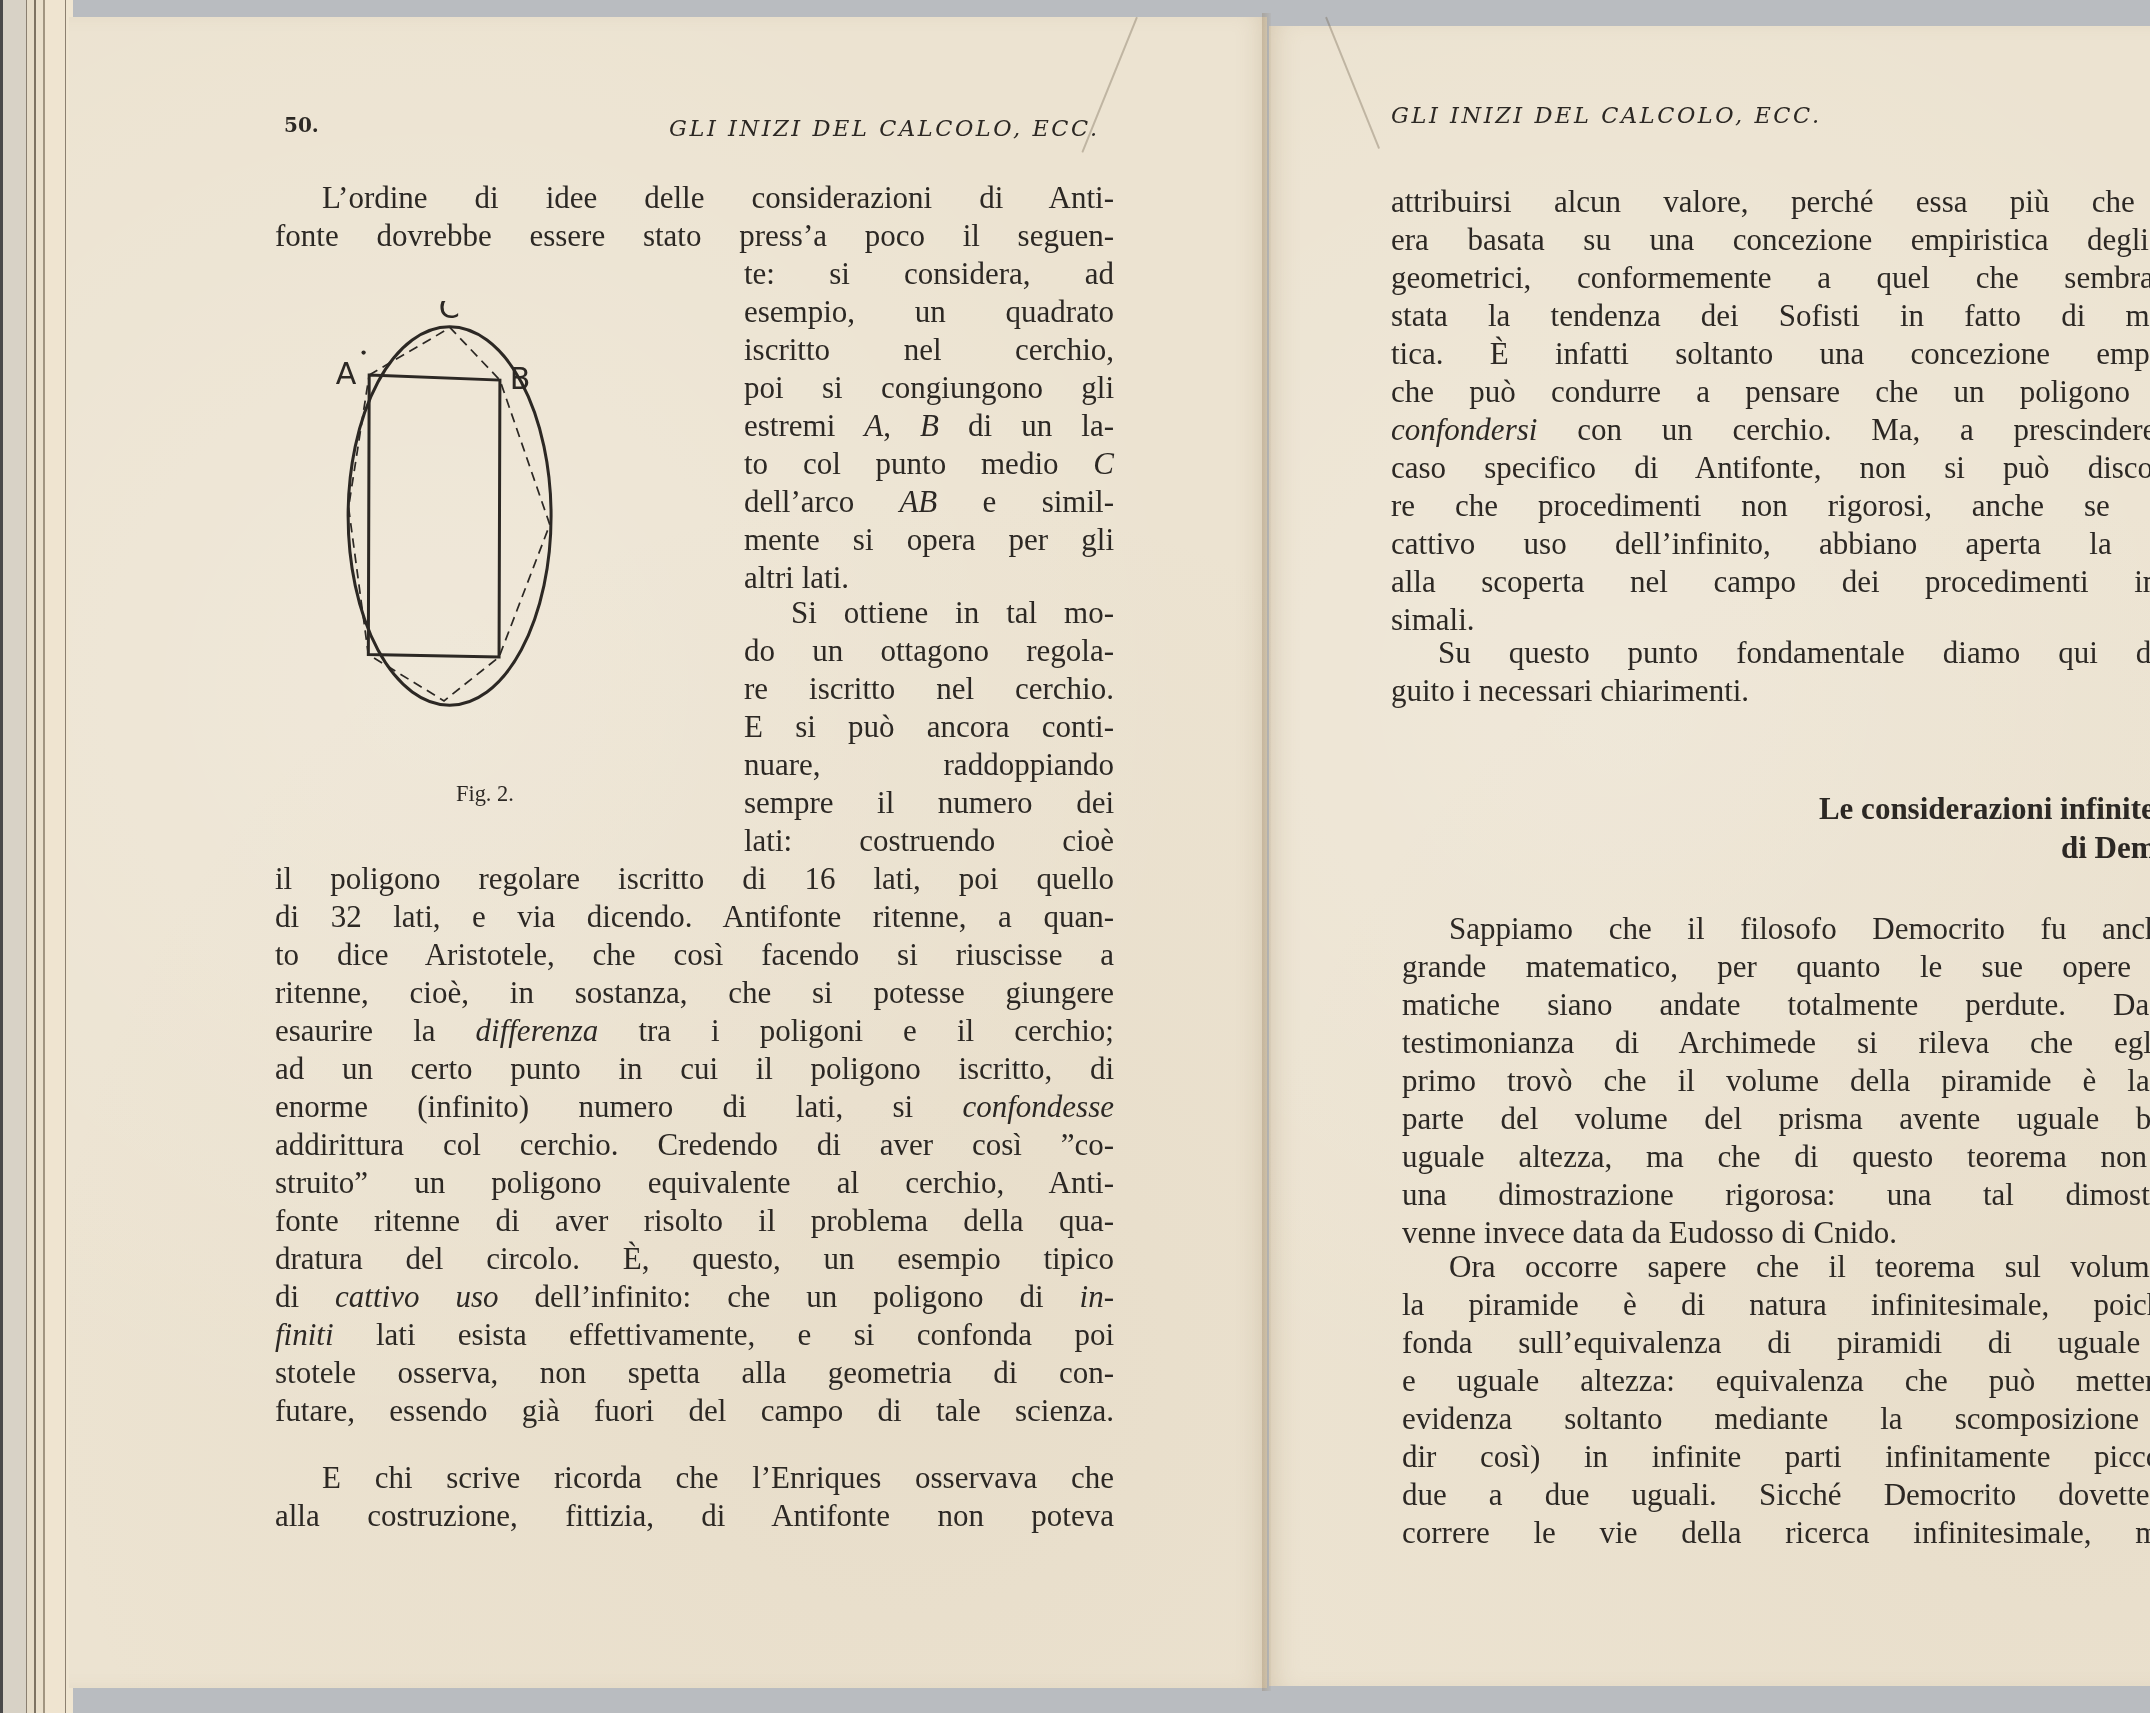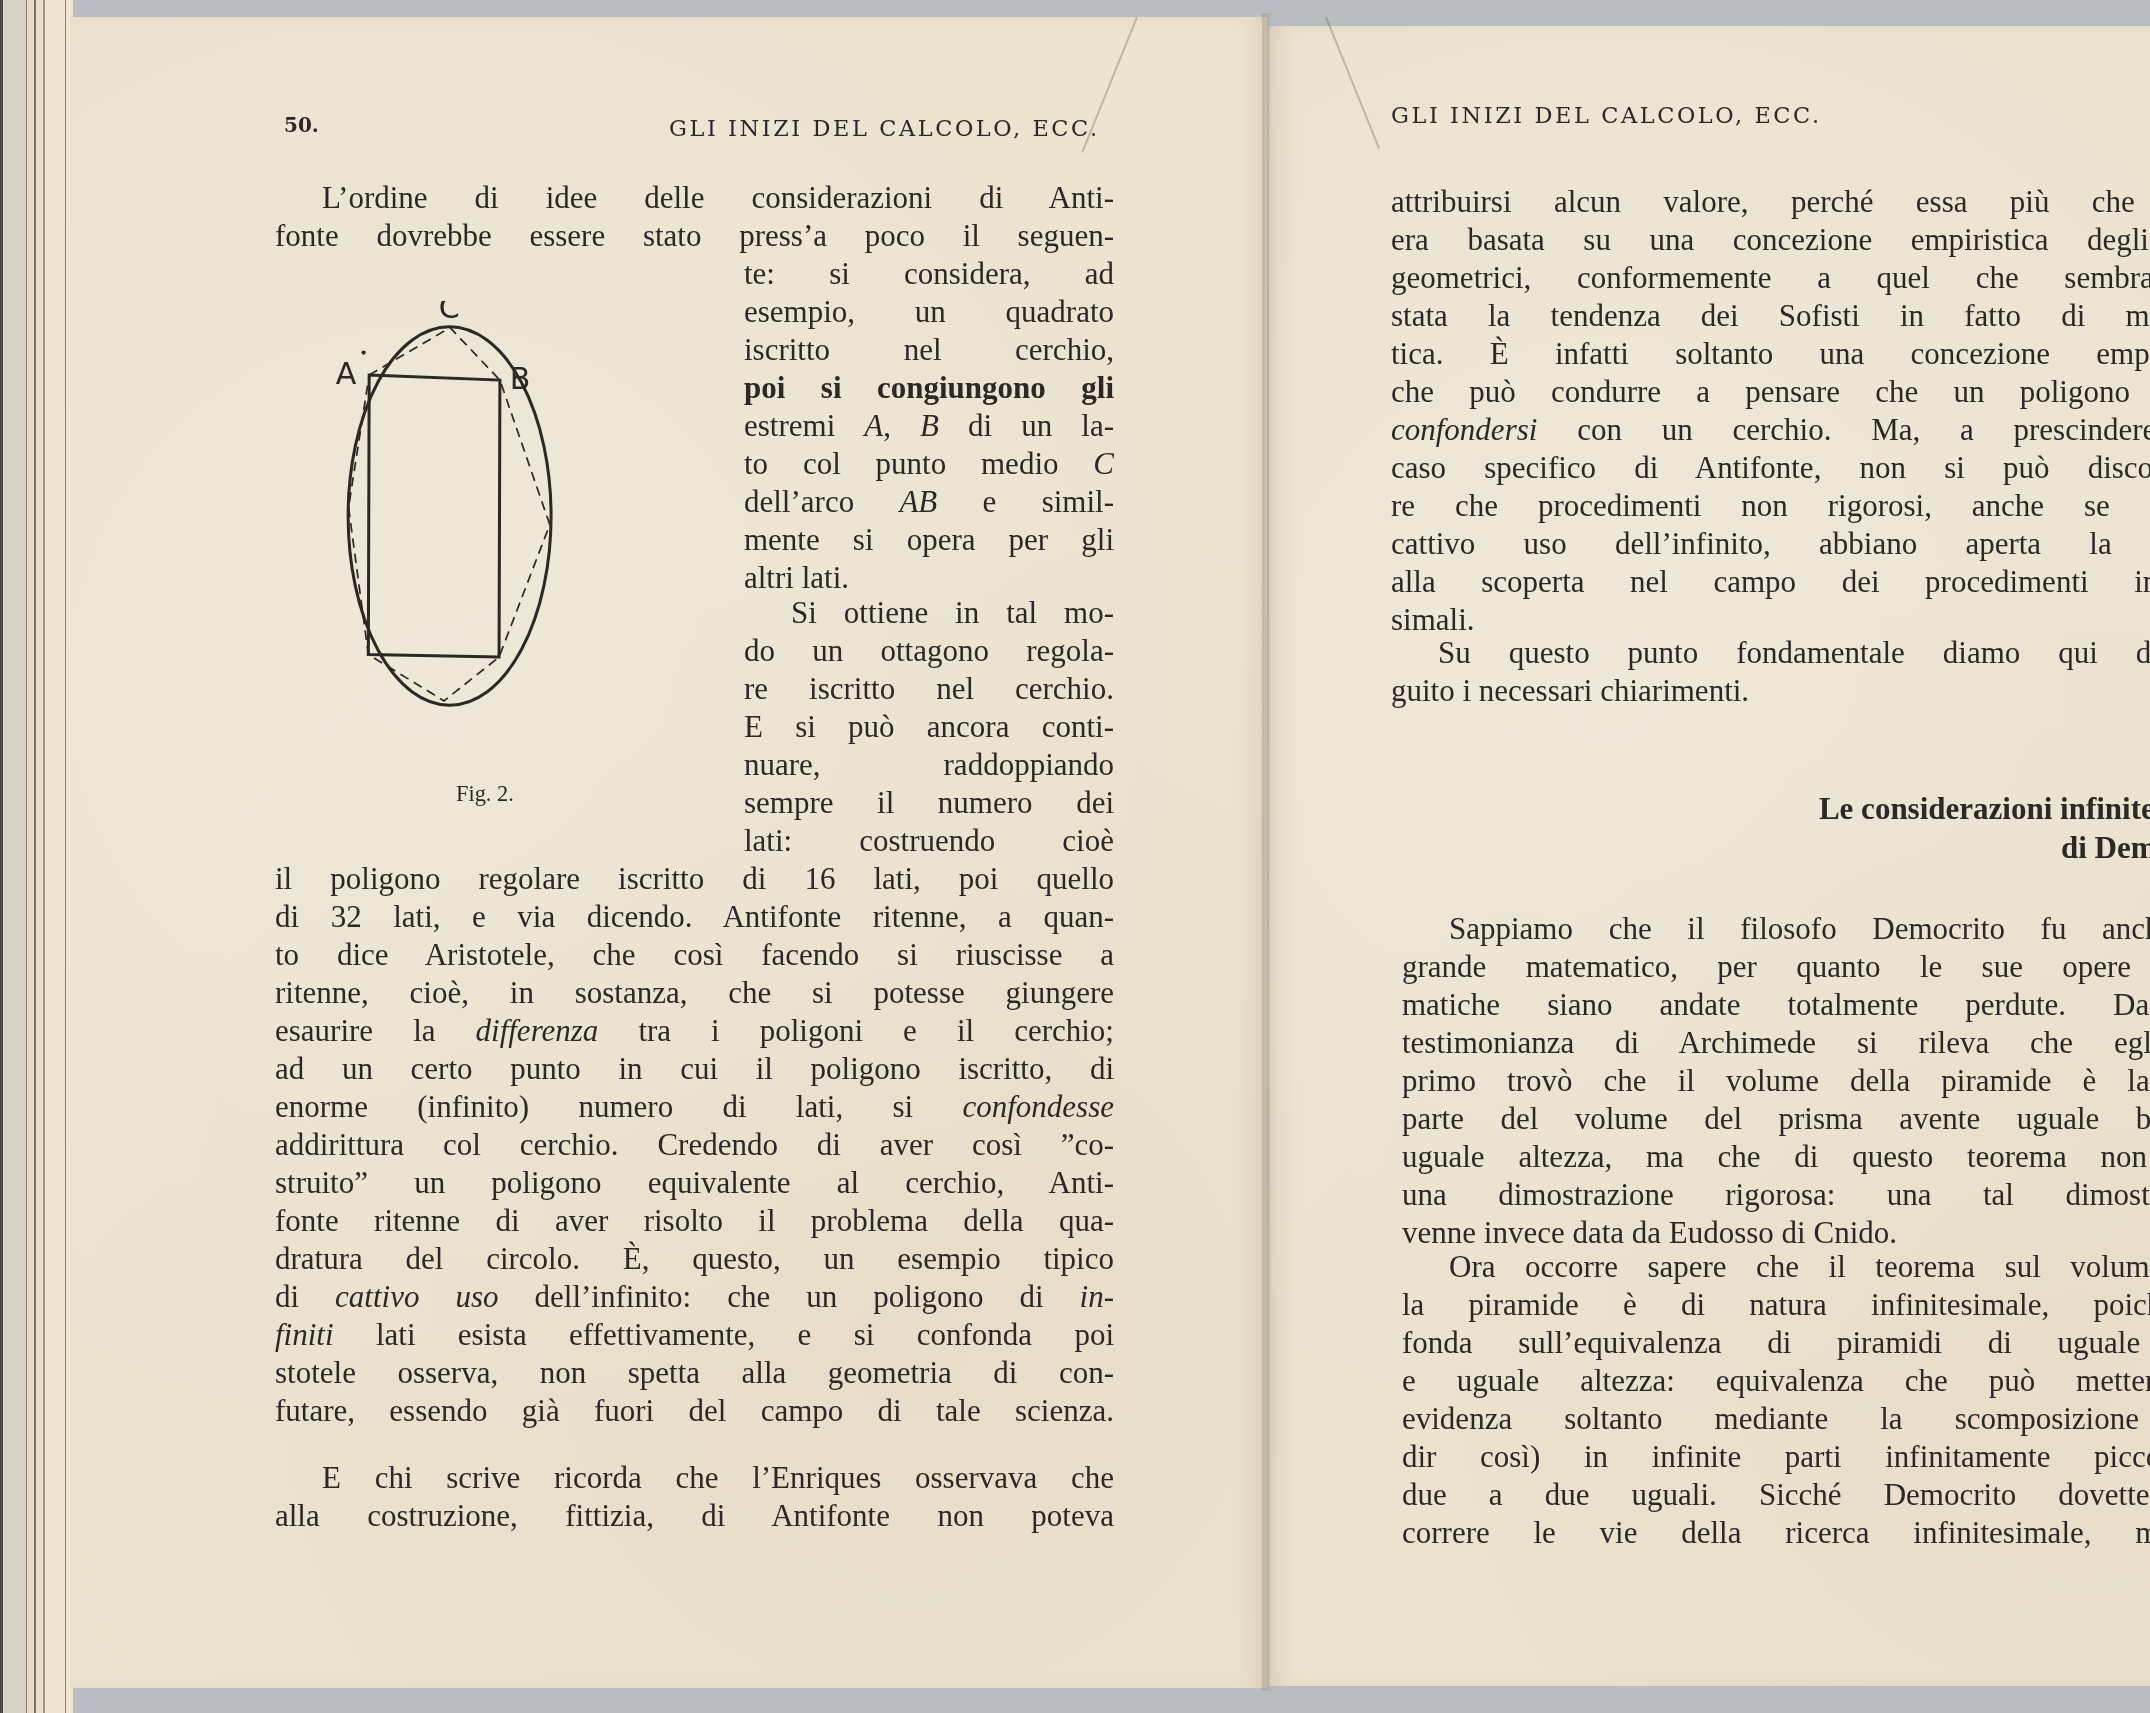--- a/index.html
+++ b/index.html
@@ -25,21 +25,21 @@
   .gutter {
     position:absolute; left:1262px; top:13px; width:8.6px; height:1678px;
     background:linear-gradient(90deg, rgba(120,95,60,0.25), rgba(120,95,60,0.05));
   }
   .crease {
     position:absolute; width:1.7px; background:rgba(110,95,75,0.35); border-radius:0.9px;
   }
   .header {
     position:absolute; font-size:27px; line-height:30px;
   }
-  .running-title { letter-spacing:2.6px; font-size:22.4px; }
+  .running-title { font-style:italic; letter-spacing:2.6px; font-size:22.4px; }
   .pageno { font-weight:bold; font-size:20px; }
   .textblock {
     position:absolute; font-size:31px; line-height:38px; text-align:justify;
     font-family:"Liberation Serif", "DejaVu Serif", serif;
   }
   .line { display:block; white-space:nowrap; text-align:justify; text-align-last:justify; height:38px; }
   .line.last { text-align-last:left; }
   .line.indent { padding-left:47px; }
   .narrow { width:417px; margin-left:465px; }
   em { font-style:italic; }
@@ -76,21 +76,21 @@
   <text x="320" y="40" font-size="70" font-family="DejaVu Sans, sans-serif" fill="#2c2824">C</text>
 </svg>
 <div class="fig-caption" style="left:456px;top:781px;">Fig. 2.</div>
 
 <div class="textblock" style="left:275px;top:179px;width:839px;">
   <span class="line indent">L’ordine di idee delle considerazioni di Anti-</span>
   <span class="line">fonte dovrebbe essere stato press’a poco il seguen-</span>
   <span class="line narrow" style="margin-left:469px;width:370px;">te: si considera, ad</span>
   <span class="line narrow" style="margin-left:469px;width:370px;">esempio, un quadrato</span>
   <span class="line narrow" style="margin-left:469px;width:370px;">iscritto nel cerchio,</span>
-  <span class="line narrow" style="margin-left:469px;width:370px;font-weight:bold;">poi si congiungono gli</span>
+  <span class="line narrow" style="margin-left:469px;width:370px;">poi si congiungono gli</span>
   <span class="line narrow" style="margin-left:469px;width:370px;">estremi <em>A</em>, <em>B</em> di un la-</span>
   <span class="line narrow" style="margin-left:469px;width:370px;">to col punto medio <em>C</em></span>
   <span class="line narrow" style="margin-left:469px;width:370px;">dell’arco <em>AB</em> e simil-</span>
   <span class="line narrow" style="margin-left:469px;width:370px;">mente si opera per gli</span>
   <span class="line narrow last" style="margin-left:469px;width:370px;">altri lati.</span>
 </div>
 
 <div class="textblock" style="left:275px;top:594px;width:839px;">
   <span class="line narrow" style="margin-left:469px;width:370px;padding-left:47px;box-sizing:border-box;">Si ottiene in tal mo-</span>
   <span class="line narrow" style="margin-left:469px;width:370px;">do un ottagono regola-</span>

